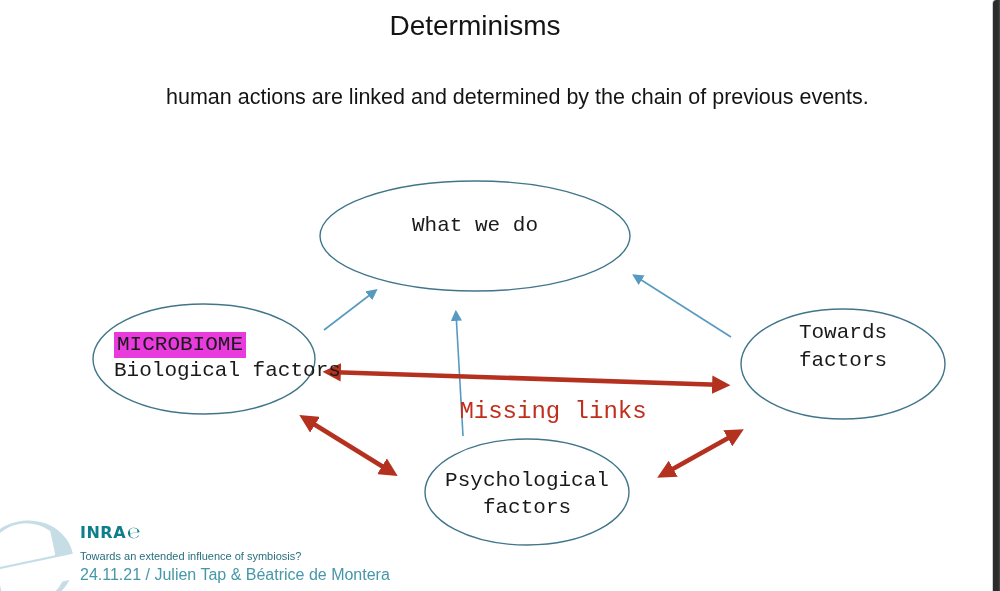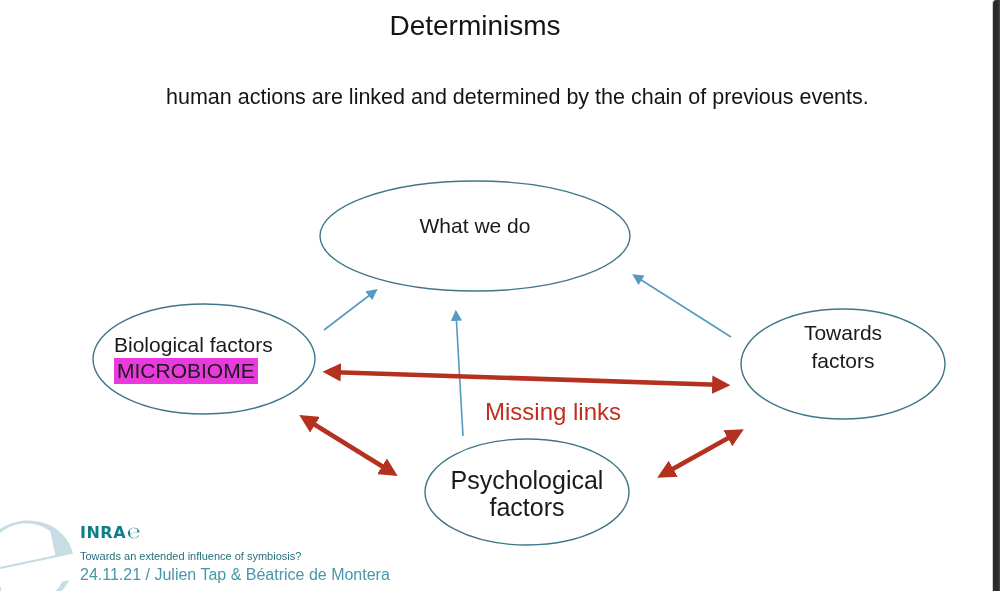--- a/index.html
+++ b/index.html
@@ -20,26 +20,26 @@
     font-size:21.5px;color:#141414;white-space:nowrap;margin-left:36px;
   }
 
   .diagram{position:absolute;top:0;left:0;}
   .diagram ellipse{fill:#ffffff;stroke:var(--ellipse-stroke);stroke-width:1.4;}
   .diagram line.blue{stroke:var(--blue-arrow);stroke-width:1.6;}
   .diagram line.red{stroke:var(--red-arrow);stroke-width:4.6;}
   .blue-fill{fill:var(--blue-arrow);}
   .red-fill{fill:var(--red-arrow);}
 
-  .lbl{position:absolute;color:#1a1a1a;}
+  .lbl{position:absolute;color:#1a1a1a;font-family:Liberation Mono, monospace;}
   .what{top:214px;left:325px;width:300px;text-align:center;font-size:21px;}
   .bio{top:332px;left:114px;font-size:21px;line-height:26px;text-align:left;}
   .hl{background:var(--highlight-magenta);padding:0 3px;display:inline-block;}
   .soc{top:319px;left:743px;width:200px;text-align:center;font-size:21px;line-height:28px;}
-  .psy{top:467px;left:427px;width:200px;text-align:center;font-size:25px;line-height:27px;}
+  .psy{top:467px;left:427px;width:200px;text-align:center;font-size:21px;line-height:27px;}
   .missing{
     top:398px;left:453px;width:200px;text-align:center;
     font-size:24px;color:var(--missing-links-red);white-space:nowrap;
   }
 
   .watermark{
     position:absolute;left:-30px;top:495px;font-size:130px;line-height:1;
     color:var(--watermark-blue);
     font-family:"DejaVu Sans","Liberation Sans",sans-serif;
     transform:rotate(-12deg);
@@ -91,24 +91,24 @@
     <line class="blue" x1="731" y1="337" x2="635" y2="276" marker-end="url(#mBlue)"></line>
 
     <line class="red" x1="328" y1="372" x2="725" y2="385" marker-start="url(#mRedS)" marker-end="url(#mRedE)"></line>
     <line class="red" x1="304" y1="418" x2="393" y2="473" marker-start="url(#mRedS)" marker-end="url(#mRedE)"></line>
     <line class="red" x1="662" y1="475" x2="739" y2="432" marker-start="url(#mRedS)" marker-end="url(#mRedE)"></line>
   </svg>
 
   <div class="lbl what">What we do</div>
 
   <div class="lbl bio">
-    <div>Biological factors</div>
     <div>
       <span class="hl">MICROBIOME</span>
     </div>
+    <div>Biological factors</div>
   </div>
 
   <div class="lbl soc">
     <div>Towards</div>
     <div>factors</div>
   </div>
 
   <div class="lbl psy">
     <div>Psychological</div>
     <div>factors</div>

